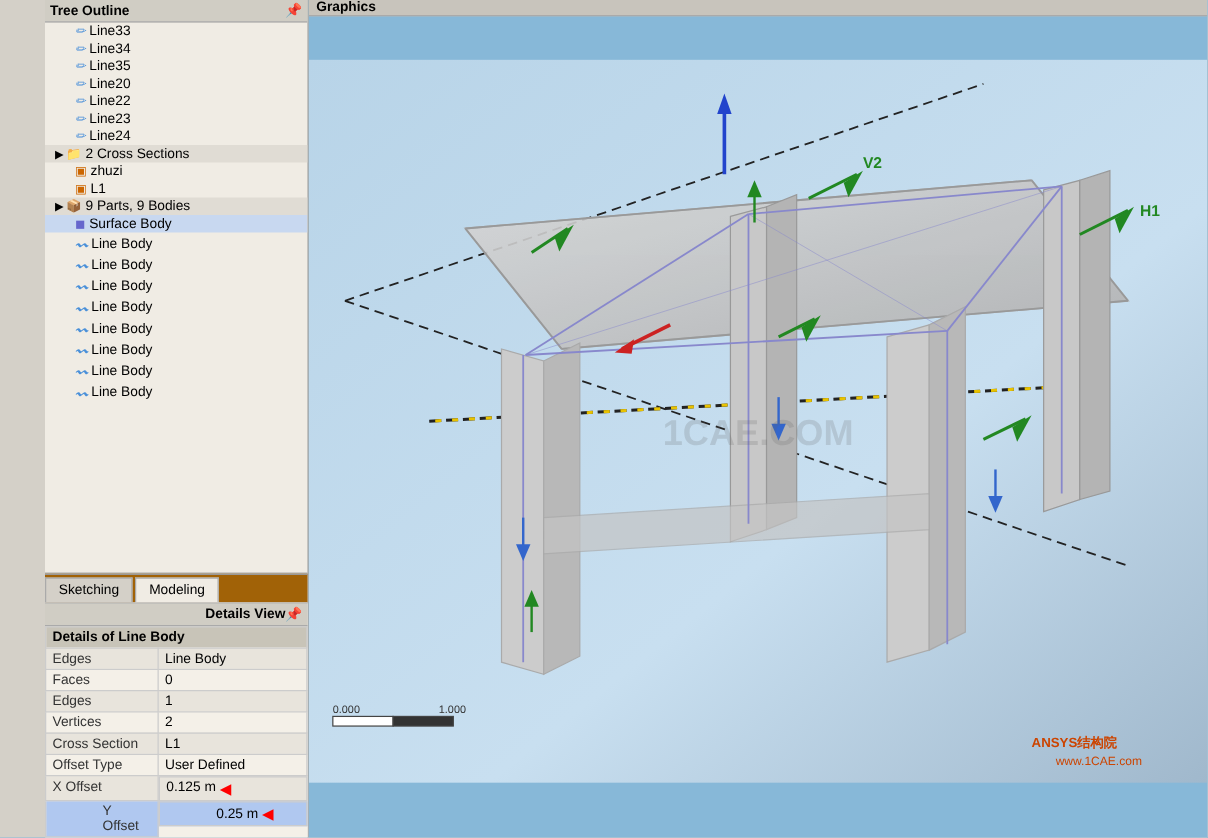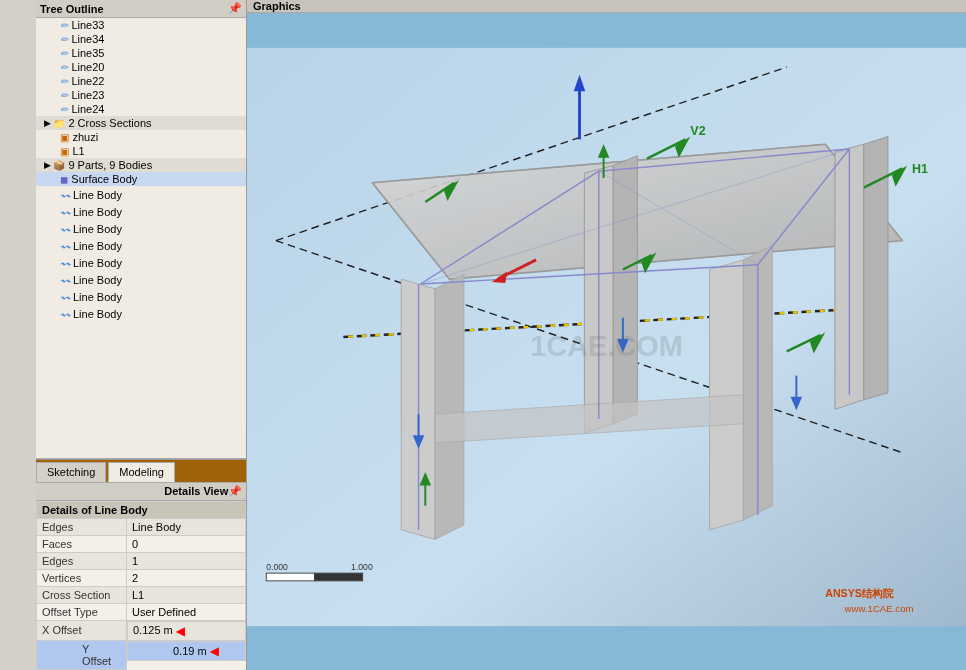--- a/index.html
+++ b/index.html
@@ -223,21 +223,21 @@
         <tr>
           <td class="col-label">X Offset</td>
           <td class="col-value" style="display:flex;align-items:flex-start;">
             <span>0.125 m</span>
             <span class="red-arrow">◀</span>
           </td>
         </tr>
         <tr class="highlight-row">
           <td class="col-label" style="background:#b0c8f0;">Y Offset</td>
           <td class="col-value" style="background:#b0c8f0;display:flex;align-items:center;">
-            <span>0.19 m</span>
+            <span>0.25 m</span>
             <span class="red-arrow">◀</span>
           </td>
         </tr>
       </tbody>
         </table>
     </div>
   </div>
 
   <div class="graphics-panel">
     <div class="graphics-header">

